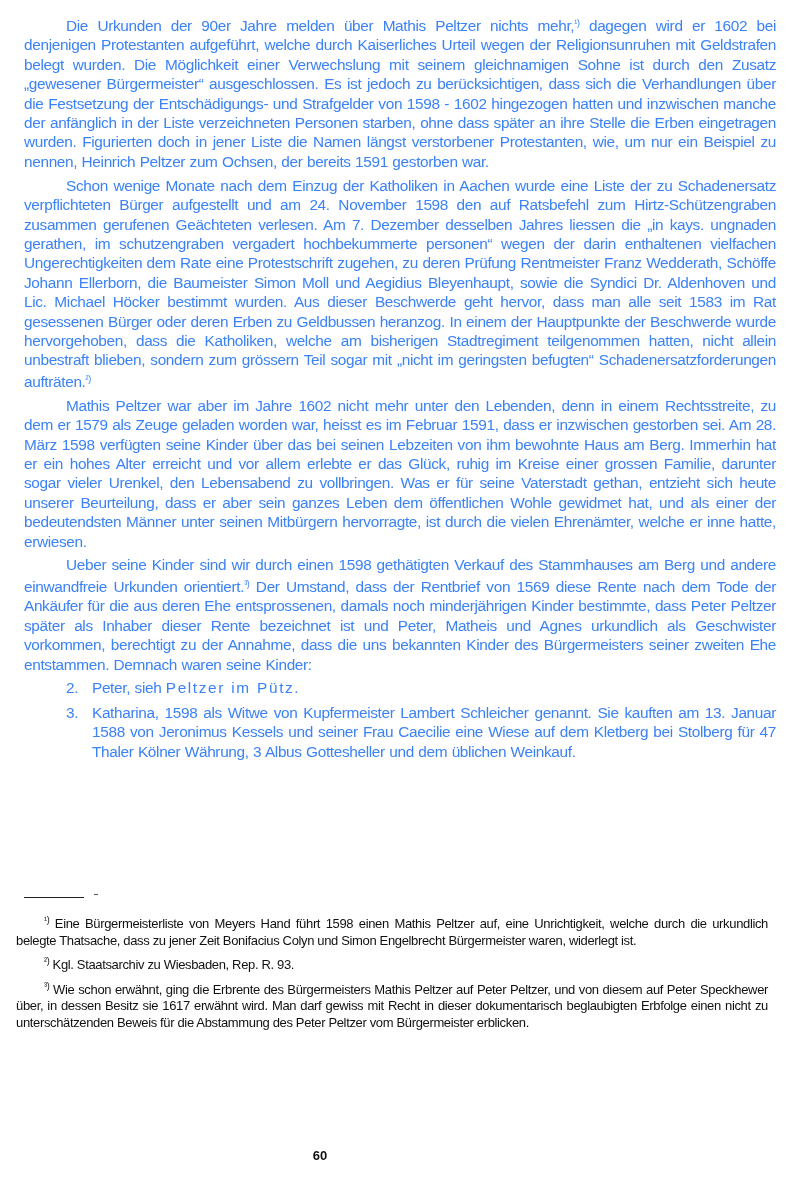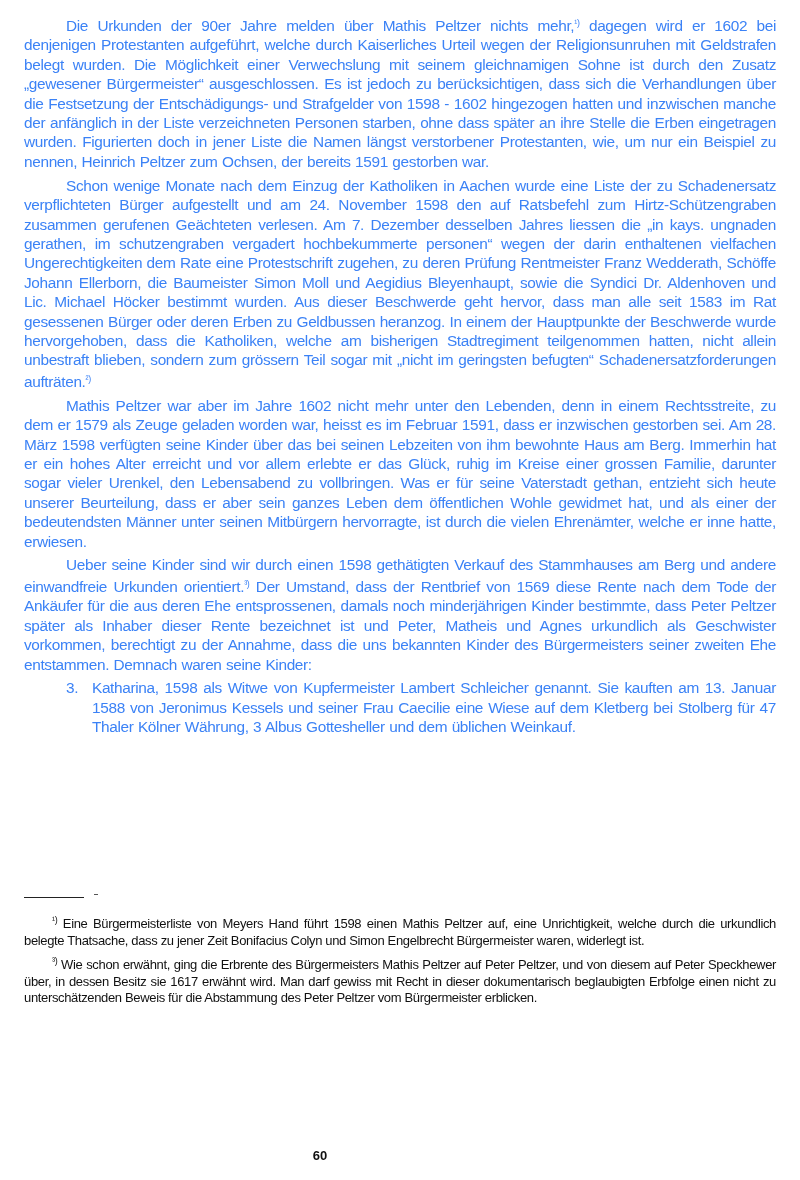--- a/index.html
+++ b/index.html
@@ -21,21 +21,21 @@
   .body-text p { margin: 0 0 4.5px 0; text-indent: 42px; }
   .list { margin: 3px 0 0 0; padding: 0; list-style: none; }
   .list li { margin: 0 0 5px 0; padding-left: 68px; text-indent: -26px; }
   .list .num { display: inline-block; width: 26px; text-indent: 0; }
   .spaced { letter-spacing: 1.6px; }
   sup.fn { font-size: 9px; vertical-align: 5px; }
   .rule-area { position: absolute; left: 24px; top: 884px; }
   .rule { width: 60px; height: 0; border-top: 1px solid #222; display: inline-block; }
   .rule-dot { display: inline-block; width: 4px; height: 1px; background: #555; margin-left: 10px; vertical-align: 3px; }
   .footnotes {
-    position: absolute; left: 24px; top: 912px; width: 752px;
+    position: absolute; left: 16px; top: 912px; width: 752px;
     font-family: "Liberation Sans", sans-serif;
     font-size: 13px; line-height: 16.6px;
     text-align: justify; letter-spacing: -0.35px; color: #111;
   }
   .footnotes p { margin: 0 0 4px 0; text-indent: 28px; }
   .page-number {
     position: absolute; left: 0; width: 640px; top: 1148px;
     text-align: center;
     font-family: "Liberation Sans", sans-serif; font-size: 13px; font-weight: bold; color: #111;
   }
@@ -44,27 +44,29 @@
 <body>
 
 <div class="page">
   <div class="body-text">
     <p><span>Die Urkunden der 90er Jahre melden über Mathis Peltzer nichts mehr,</span><sup class="fn">¹)</sup><span> dagegen wird er 1602 bei denjenigen Protestanten aufgeführt, welche durch Kaiserliches Urteil wegen der Religionsunruhen mit Geldstrafen belegt wurden.  Die Möglichkeit einer Verwechslung mit seinem gleichnamigen Sohne ist durch den Zusatz „gewesener Bürgermeister“ ausgeschlossen.  Es ist jedoch zu berücksichtigen, dass sich die Verhandlungen über die Festsetzung der Entschädigungs- und Strafgelder von 1598 - 1602 hingezogen hatten und inzwischen manche der anfänglich in der Liste verzeichneten Personen starben, ohne dass später an ihre Stelle die Erben eingetragen wurden.  Figurierten doch in jener Liste die Namen längst verstorbener Protestanten, wie, um nur ein Beispiel zu nennen, Heinrich Peltzer zum Ochsen, der bereits 1591 gestorben war.</span></p>
     <p><span>Schon wenige Monate nach dem Einzug der Katholiken in Aachen wurde eine Liste der zu Schadenersatz verpflichteten Bürger aufgestellt und am 24. November 1598 den auf Ratsbefehl zum Hirtz-Schützengraben zusammen gerufenen Geächteten verlesen.  Am 7. Dezember desselben Jahres liessen die „in kays. ungnaden gerathen, im schutzengraben vergadert hochbekummerte personen“ wegen der darin enthaltenen vielfachen Ungerechtigkeiten dem Rate eine Protestschrift zugehen, zu deren Prüfung Rentmeister Franz Wedderath, Schöffe Johann Ellerborn, die Baumeister Simon Moll und Aegidius Bleyenhaupt, sowie die Syndici Dr. Aldenhoven und Lic. Michael Höcker bestimmt wurden.  Aus dieser Beschwerde geht hervor, dass man alle seit 1583 im Rat gesessenen Bürger oder deren Erben zu Geldbussen heranzog. In einem der Hauptpunkte der Beschwerde wurde hervorgehoben, dass die Katholiken, welche am bisherigen Stadtregiment teilgenommen hatten, nicht allein unbestraft blieben, sondern zum grössern Teil sogar mit „nicht im geringsten befugten“ Schadenersatzforderungen aufträten.</span><sup class="fn">²)</sup><span></span></p>
     <p><span>Mathis Peltzer war aber im Jahre 1602 nicht mehr unter den Lebenden, denn in einem Rechtsstreite, zu dem er 1579 als Zeuge geladen worden war, heisst es im Februar 1591, dass er inzwischen gestorben sei. Am 28. März 1598 verfügten seine Kinder über das bei seinen Lebzeiten von ihm bewohnte Haus am Berg. Immerhin hat er ein hohes Alter erreicht und vor allem erlebte er das Glück, ruhig im Kreise einer grossen Familie, darunter sogar vieler Urenkel, den Lebensabend zu vollbringen. Was er für seine Vaterstadt gethan, entzieht sich heute unserer Beurteilung, dass er aber sein ganzes Leben dem öffentlichen Wohle gewidmet hat, und als einer der bedeutendsten Männer unter seinen Mitbürgern hervorragte, ist durch die vielen Ehrenämter, welche er inne hatte, erwiesen.</span></p>
     <p><span>Ueber seine Kinder sind wir durch einen 1598 gethätigten Verkauf des Stammhauses am Berg und andere einwandfreie Urkunden orientiert.</span><sup class="fn">³)</sup><span>  Der Umstand, dass der Rentbrief von 1569 diese Rente nach dem Tode der Ankäufer für die aus deren Ehe entsprossenen, damals noch minderjährigen Kinder bestimmte, dass Peter Peltzer später als Inhaber dieser Rente bezeichnet ist und Peter, Matheis und Agnes urkundlich als Geschwister vorkommen, berechtigt zu der Annahme, dass die uns bekannten Kinder des Bürgermeisters seiner zweiten Ehe entstammen.  Demnach waren seine Kinder:</span></p>
 
     <ul class="list">
+      <li><span class="num">2.</span><span>Peter, sieh </span><span class="spaced">Peltzer im Pütz</span><span>.</span></li>
       <li><span class="num">3.</span><span>Katharina, 1598 als Witwe von Kupfermeister Lambert Schleicher genannt.  Sie kauften am 13. Januar 1588 von Jeronimus Kessels und seiner Frau Caecilie eine Wiese auf dem Kletberg bei Stolberg für 47 Thaler Kölner Währung, 3 Albus Gottesheller und dem üblichen Weinkauf.</span></li>
     </ul>
   </div>
 </div>
 
 <div class="rule-area">
   <span class="rule"></span><span class="rule-dot"></span>
 </div>
 
 <div class="footnotes">
   <p><sup class="fn">¹)</sup><span> Eine Bürgermeisterliste von Meyers Hand führt 1598 einen Mathis Peltzer auf, eine Unrichtigkeit, welche durch die urkundlich belegte Thatsache, dass zu jener Zeit Bonifacius Colyn und Simon Engelbrecht Bürgermeister waren, widerlegt ist.</span></p>
+  <p><sup class="fn">²)</sup><span> Kgl. Staatsarchiv zu Wiesbaden, Rep. R. 93.</span></p>
   <p><sup class="fn">³)</sup><span> Wie schon erwähnt, ging die Erbrente des Bürgermeisters Mathis Peltzer auf Peter Peltzer, und von diesem auf Peter Speckhewer über, in dessen Besitz sie 1617 erwähnt wird.  Man darf gewiss mit Recht in dieser dokumentarisch beglaubigten Erbfolge einen nicht zu unterschätzenden Beweis für die Abstammung des Peter Peltzer vom Bürgermeister erblicken.</span></p>
 </div>
 
 <div class="page-number">60</div>
 
 </body></html>

